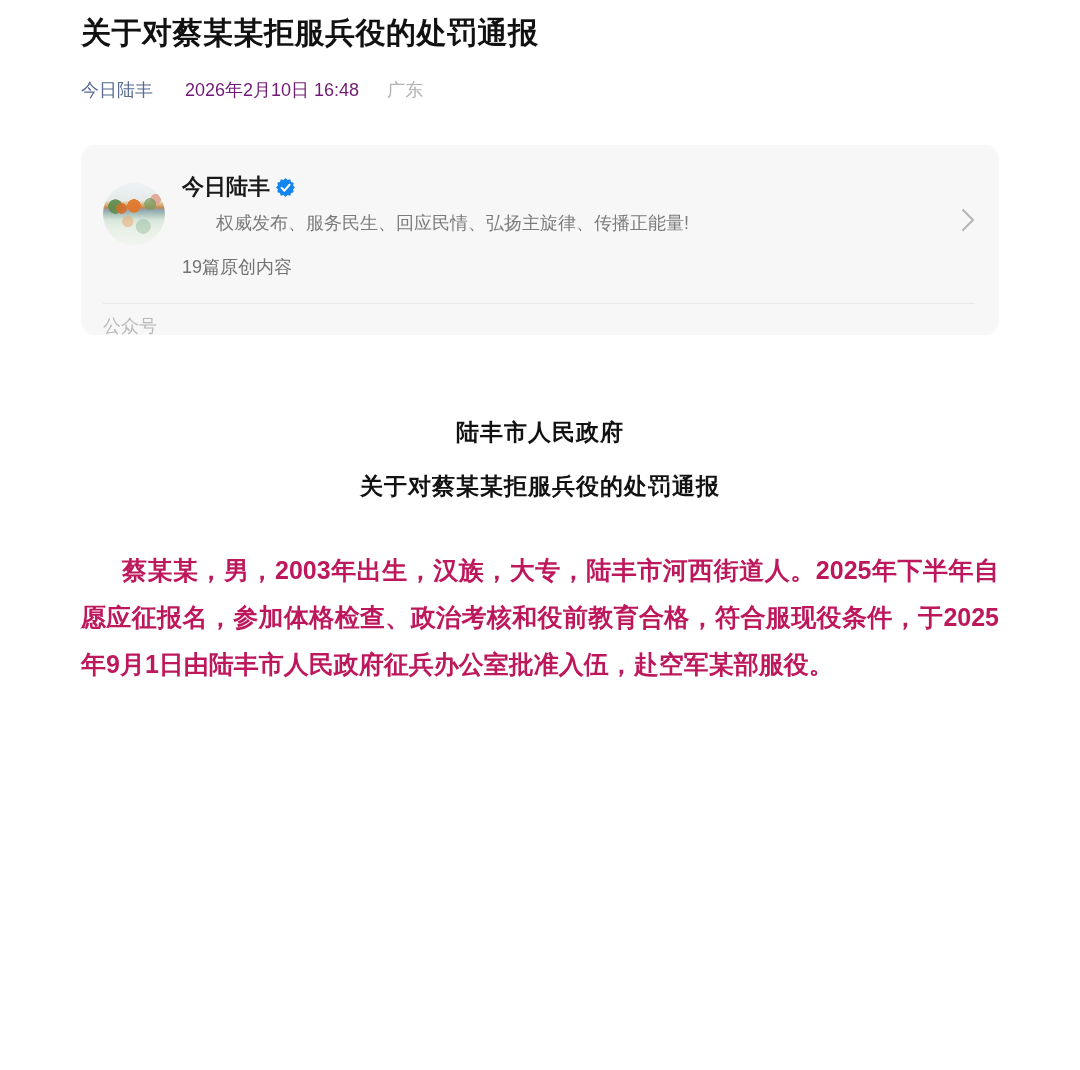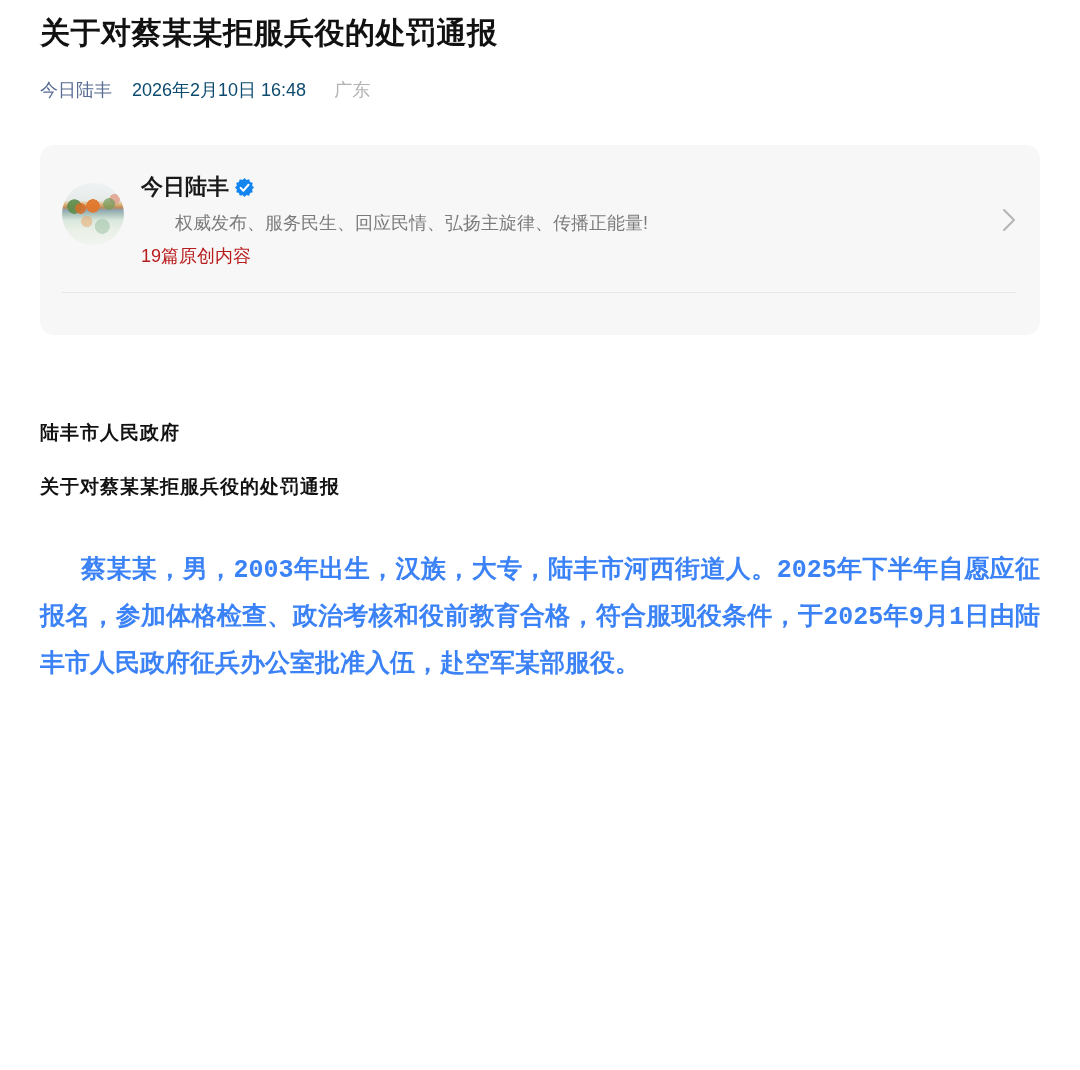--- a/index.html
+++ b/index.html
@@ -2,35 +2,35 @@
 <html><head>
 <meta charset="utf-8">
 <style>
   * { margin:0; padding:0; box-sizing:border-box; }
   html,body { background:#ffffff; }
   body {
     width:1080px; height:1070px; overflow:hidden;
     font-family:"Liberation Sans","DejaVu Sans",sans-serif;
     -webkit-font-smoothing:antialiased;
   }
-  .page { padding:0 40px; }
+  .page { padding:0 81px; }
 
   
   .title {
     padding-top:12px;
     font-size:30px; font-weight:700; color:#111111;
     line-height:42px; letter-spacing:0.5px;
   }
   .byline {
     margin-top:24px;
     display:flex; align-items:center;
     font-size:18px; line-height:24px;
   }
   .byline .account { color:#576b95; cursor:pointer; }
-  .byline .date { color:#0c4a6e; margin-left:20px; }
+  .byline .date { color:#701a75; margin-left:32px; }
   .byline .location { color:#b2b2b2; margin-left:28px; }
 
   
   .card {
     margin-top:43px;
     height:190px;
     background:#f7f7f7;
     border-radius:14px;
     position:relative;
     padding:27px 24px 0 22px;
@@ -49,40 +49,40 @@
       radial-gradient(circle at 40% 62%, rgba(235,170,110,0.55) 0 10%, rgba(235,170,110,0) 11%),
       radial-gradient(circle at 65% 70%, rgba(150,190,160,0.5) 0 12%, rgba(150,190,160,0) 13%),
       linear-gradient(180deg,#eef2f4 0%,#e6ebe9 28%,#d9a768 36%,#b98a62 40%,#8fa7b6 44%,#aac2ba 50%,#d9e7dc 60%,#e9f0e6 75%,#f1f5f0 100%);
   }
   .card-info { margin-left:17px; flex:1; min-width:0; }
   .name-row { display:flex; align-items:center; }
   .name { font-size:22px; font-weight:700; color:#191919; line-height:30px; }
   .badge { width:19px; height:19px; margin-left:6px; display:inline-block; }
   .desc { margin-top:9px; font-size:18px; color:#7b7b7b; line-height:24px;
           white-space:nowrap; overflow:hidden;margin-left:34px; }
-  .count { margin-top:9px; font-size:18px; color:#b91c1c; line-height:24px; }
+  .count { margin-top:20px; font-size:18px; color:#737373; line-height:24px; }
   .divider { margin-top:24px; border-top:1px solid #e7e7e7; height:0; }
   .card-footer { font-size:18px; color:#b8b8b8; line-height:44px; }
   .chevron {
     position:absolute; right:24px; top:62px;
     width:14px; height:26px; display:block;
   }
 
   
   .article-heading {
     margin-top:71px;
-    text-align:left;
+    text-align:center;
     font-family:"Liberation Serif","DejaVu Serif",serif;
-    font-size:19px; font-weight:700; color:#121212;
+    font-size:23px; font-weight:700; color:#121212;
     line-height:54px; letter-spacing:1px;
   }
   .article-body {
     margin-top:33px;
-    font-family:Liberation Mono, monospace;
-    font-size:25px; font-weight:600; color:#3b82f6;
+    font-family:Liberation Sans, sans-serif;
+    font-size:25px; font-weight:600; color:#be185d;
     line-height:47px;
     text-align:justify;
   }
   .article-body p { text-indent:41px; }
 </style>
 </head>
 <body>
 
 <div class="page">
 
@@ -105,20 +105,21 @@
               <path fill="#1485ee" d="M16,8 L14.38,9.71 L14.93,12 L12.67,12.67 L12,14.93 L9.71,14.38 L8,16 L6.29,14.38 L4,14.93 L3.33,12.67 L1.07,12 L1.62,9.71 L0,8 L1.62,6.29 L1.07,4 L3.33,3.33 L4,1.07 L6.29,1.62 L8,0 L9.71,1.62 L12,1.07 L12.67,3.33 L14.93,4 L14.38,6.29 Z"></path>
               <path fill="none" stroke="#ffffff" stroke-width="1.7" stroke-linecap="round" stroke-linejoin="round" d="M4.7,8.3 L7.1,10.7 L11.4,5.7"></path>
             </svg>
           </span>
         </div>
         <div class="desc">权威发布、服务民生、回应民情、弘扬主旋律、传播正能量!</div>
         <div class="count">19篇原创内容</div>
       </div>
     </div>
     <div class="divider"></div>
+    <div class="card-footer">公众号</div>
     <span class="chevron">
       <svg width="14" height="26" viewBox="0 0 14 26">
         <path fill="none" stroke="#b5b5b5" stroke-width="2" stroke-linecap="round" stroke-linejoin="round" d="M2,3 L12,13 L2,23"></path>
       </svg>
     </span>
   </div>
 
   <div class="article-heading">
     <div>陆丰市人民政府</div>
     <div>关于对蔡某某拒服兵役的处罚通报</div>

